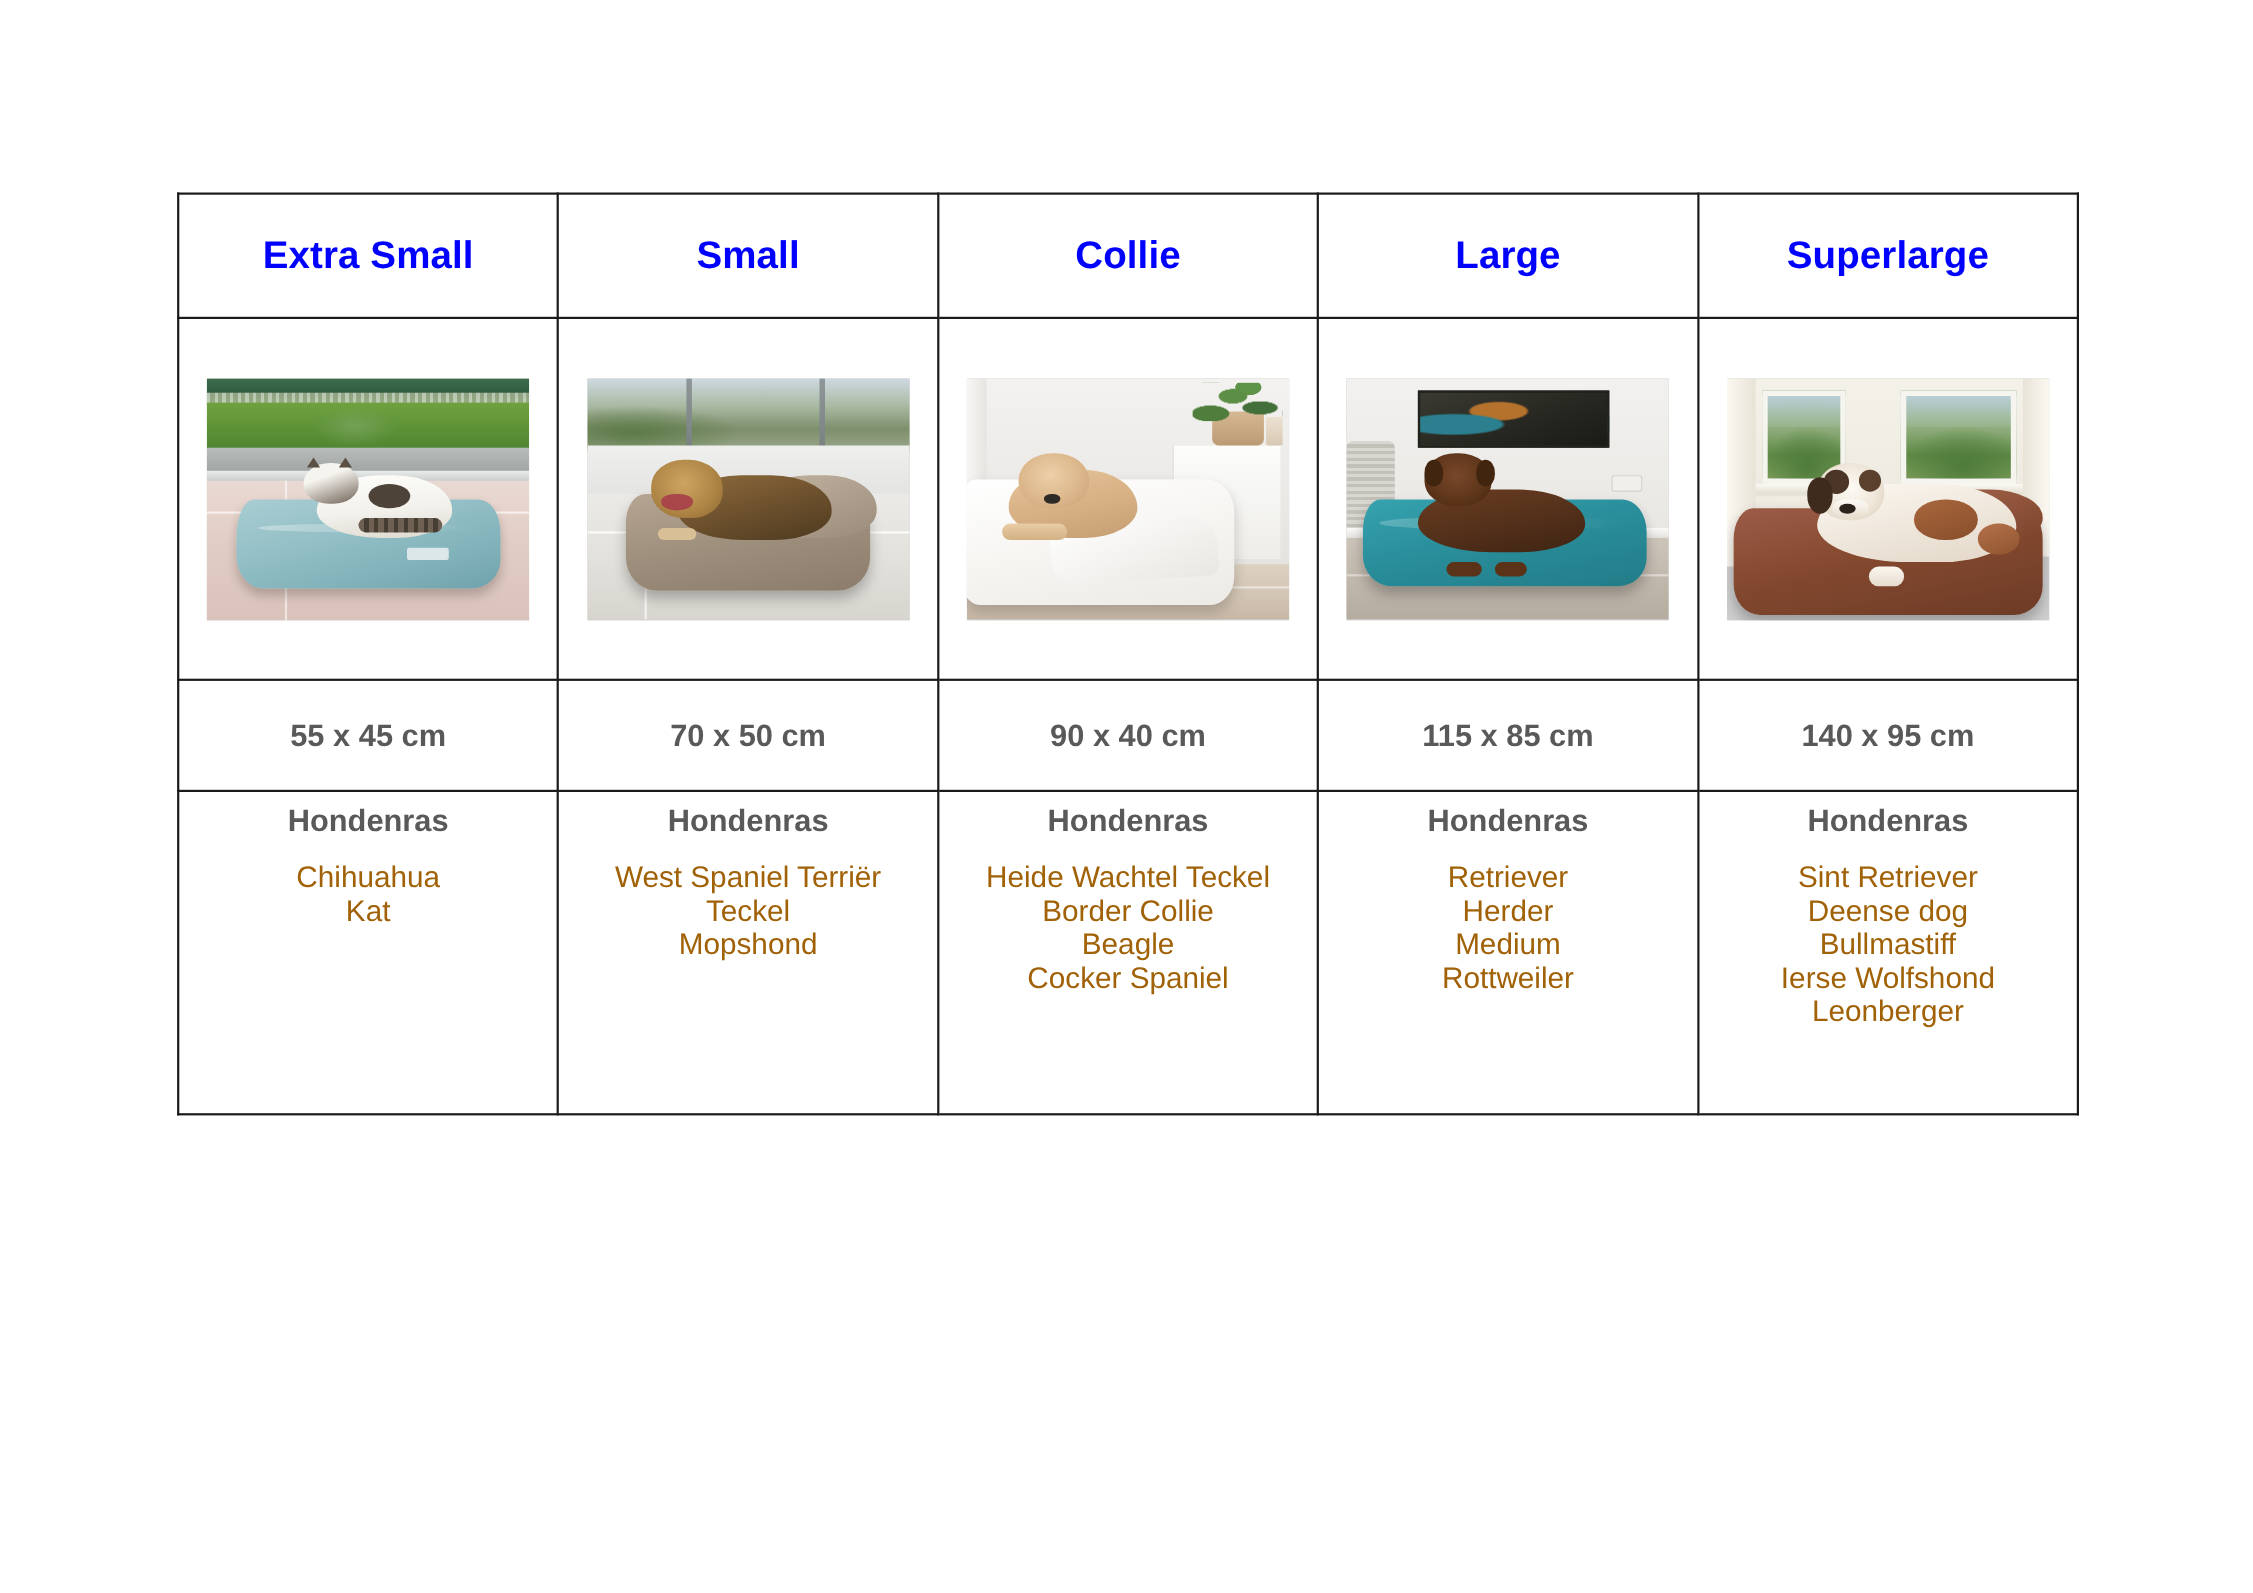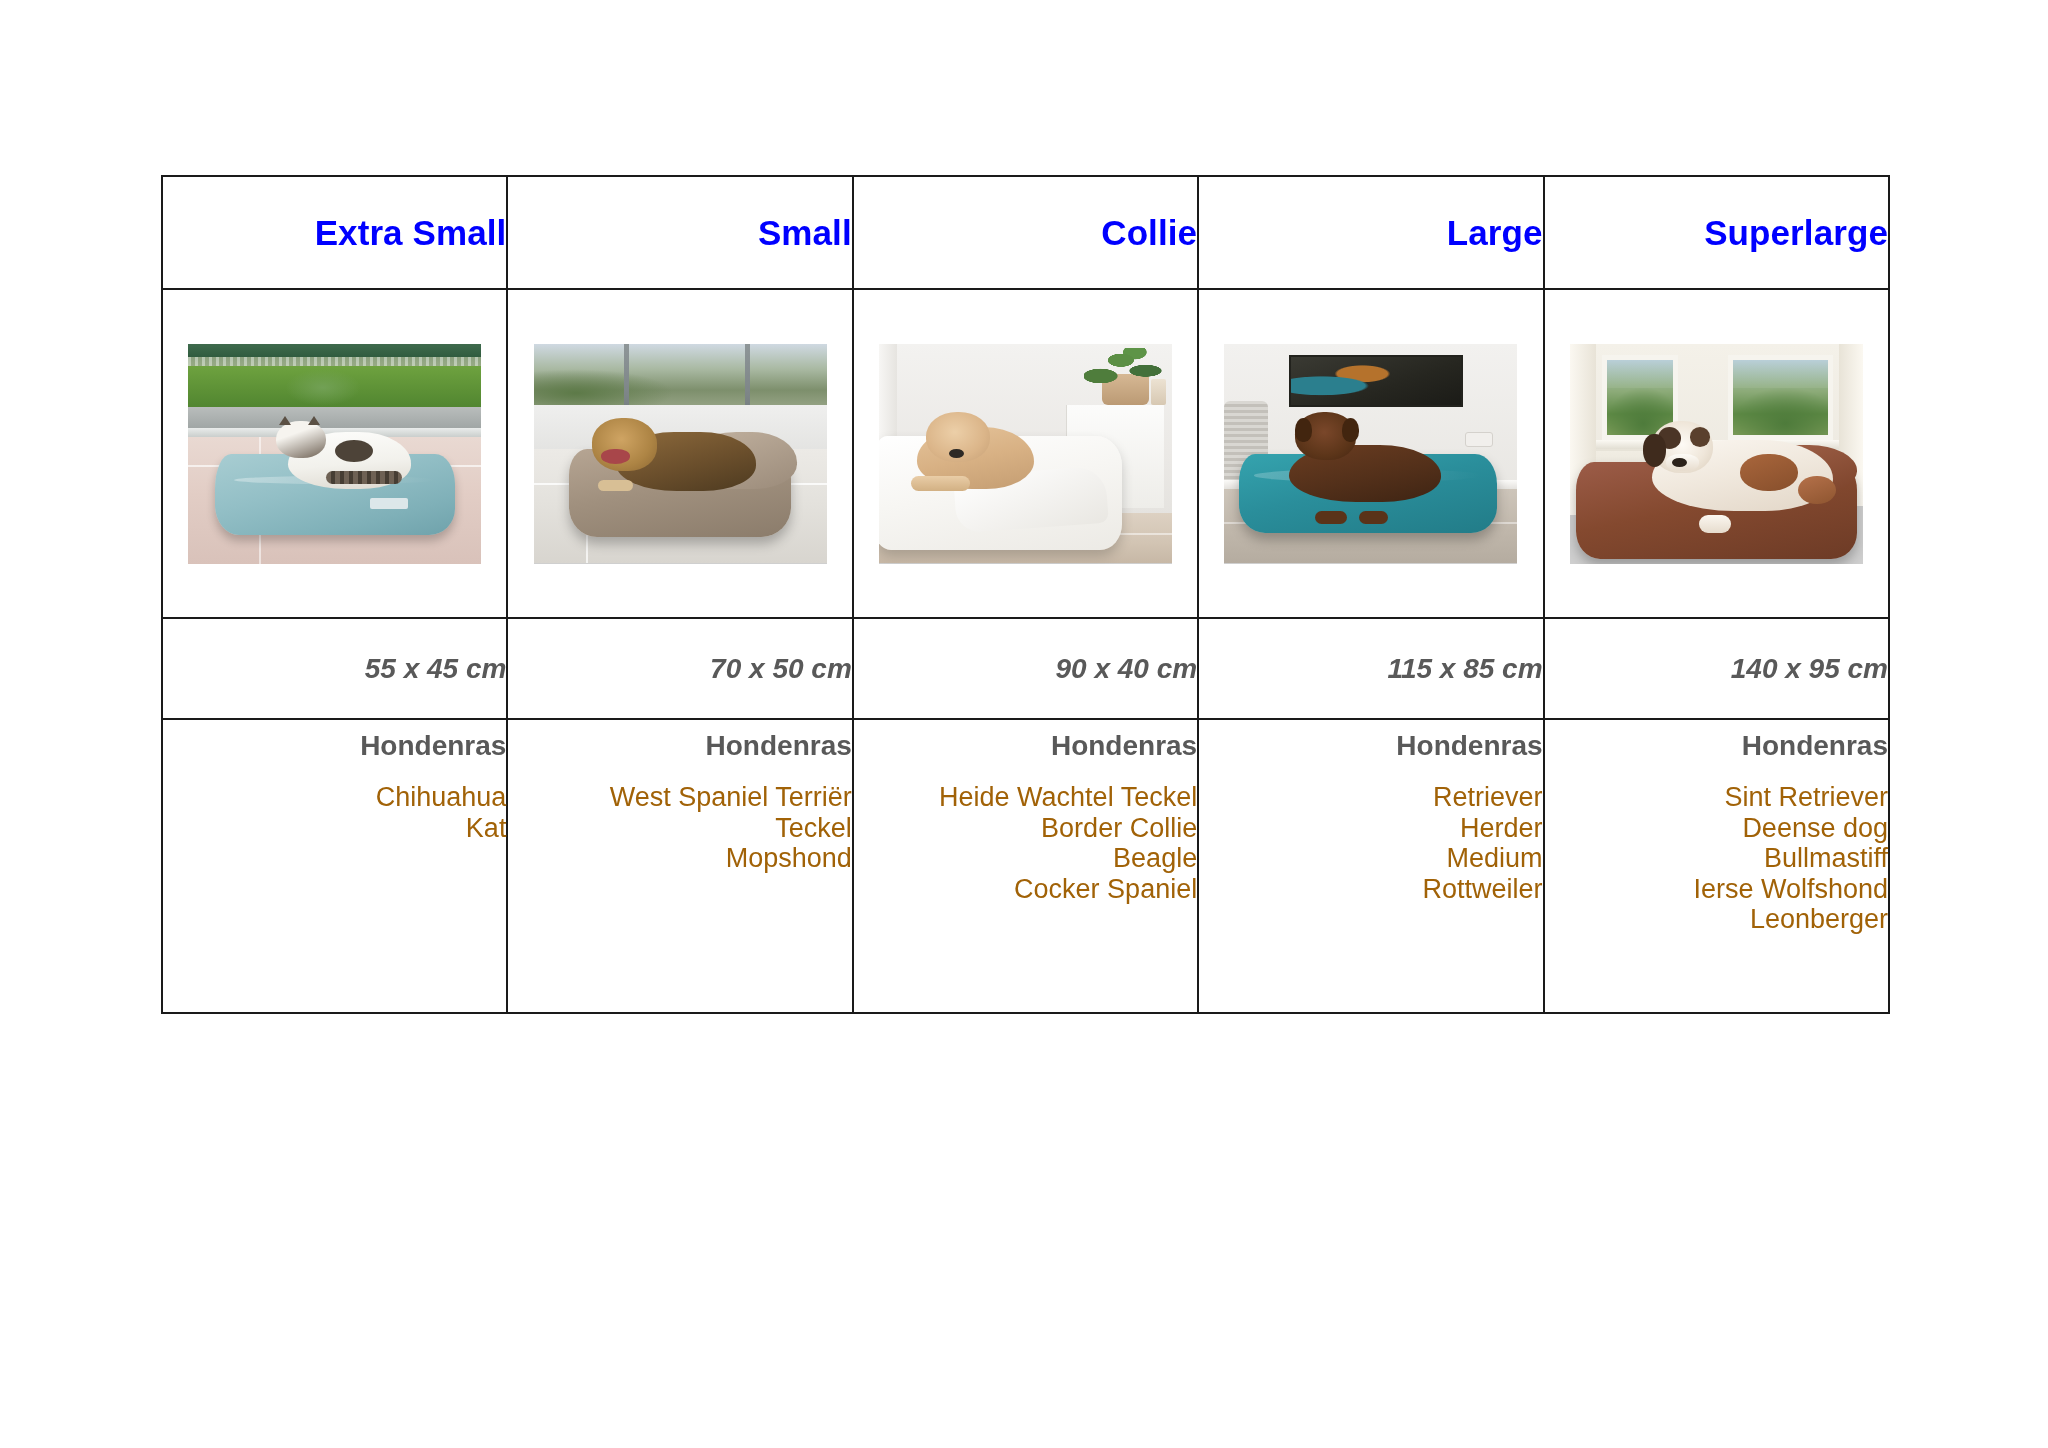--- a/index.html
+++ b/index.html
@@ -27,21 +27,21 @@
     top: 175px;
     width: 1729px;
     border-collapse: collapse;
     table-layout: fixed;
   }
 
   .size-table td {
     border: 2px solid #1a1a1a;
     padding: 0;
     vertical-align: middle;
-    text-align: right;
+    text-align: center;
     background: #ffffff;
   }
 
   
   .row-header td {
     height: 111px;
   }
   .hdr-label {
     font-size: 35px;
     font-weight: bold;
@@ -437,21 +437,20 @@
     background:#2b221b; border-radius: 50%;
   }
   .ph-xl .dog-paw {
     position:absolute; left: 44%; top: 78%; width: 11%; height: 8%;
     background: linear-gradient(180deg,#fbf7f0,#e6dccd); border-radius: 10px;
   }
 
   
   .row-dims td {
     height: 99px;
-    font-style: italic;
   }
   .dims-label {
     font-size: 28px;
     font-weight: bold;
     color: #595959;
     line-height: 1;
   }
 
   
   .row-breeds td {

